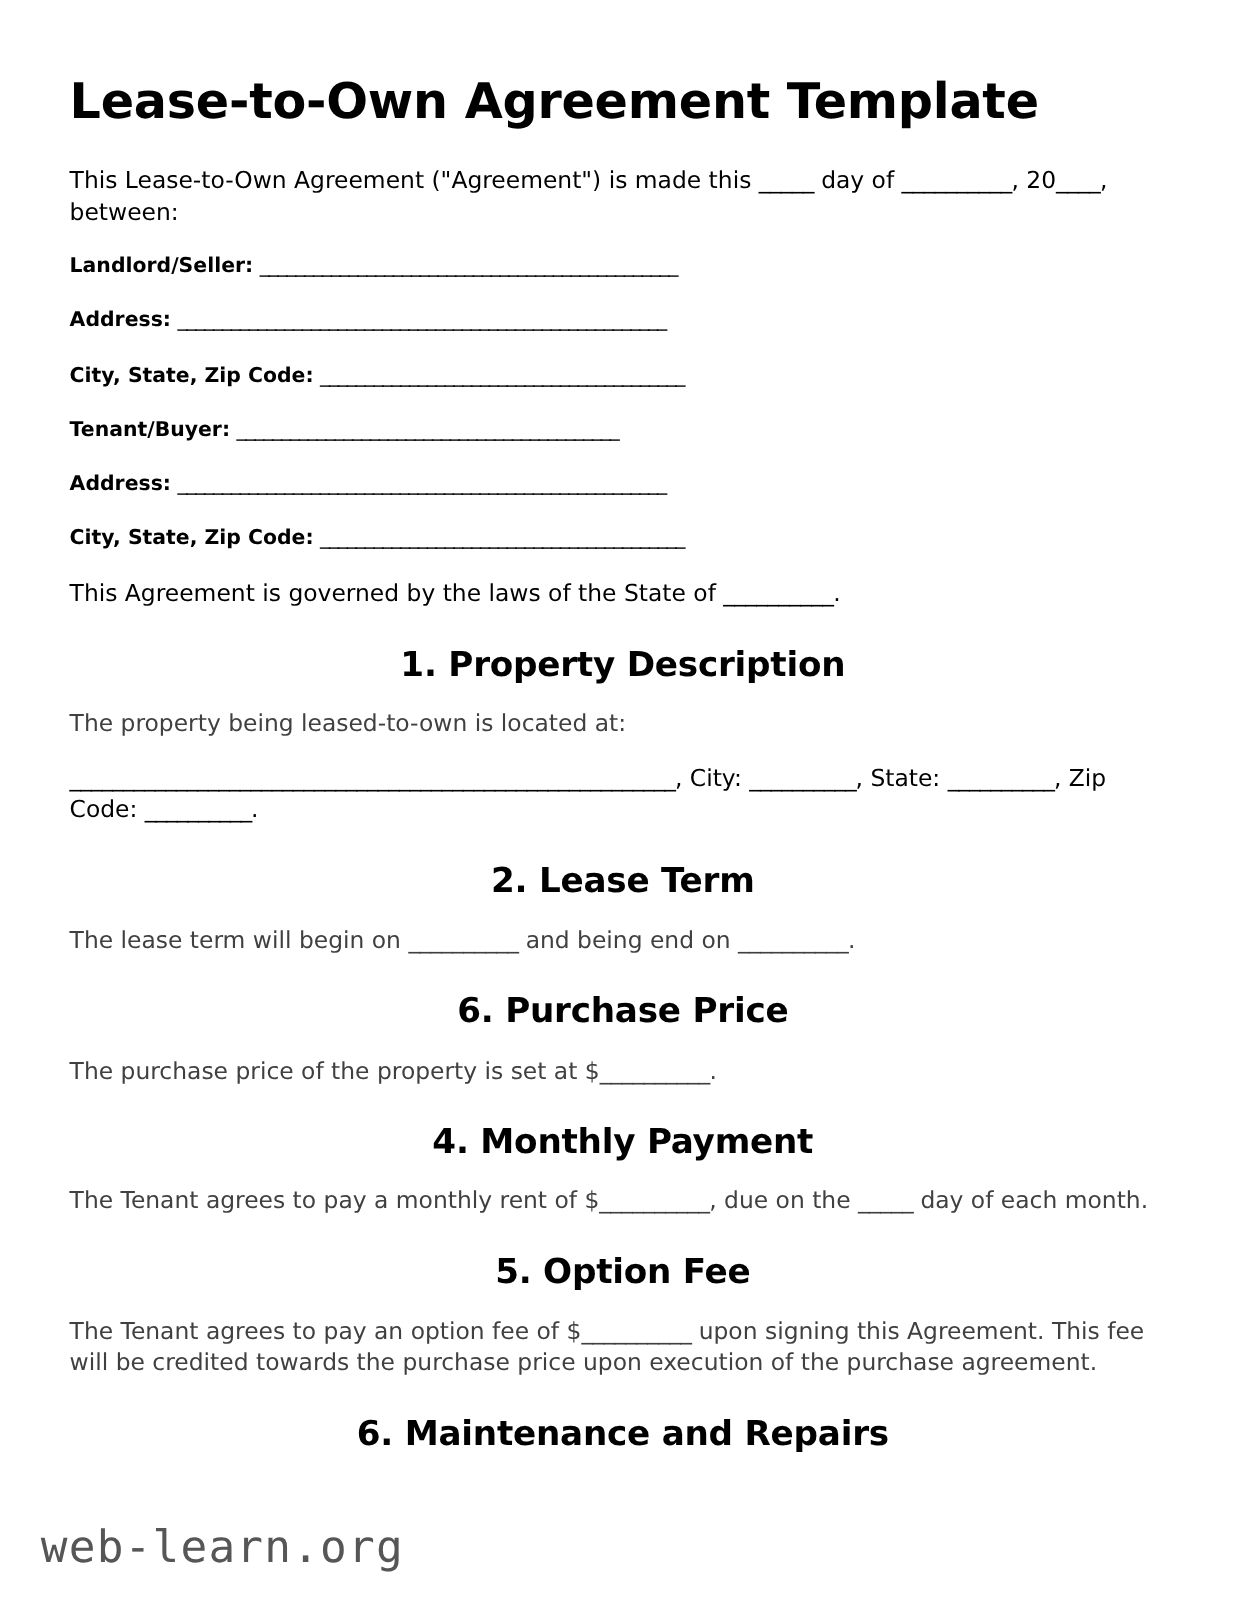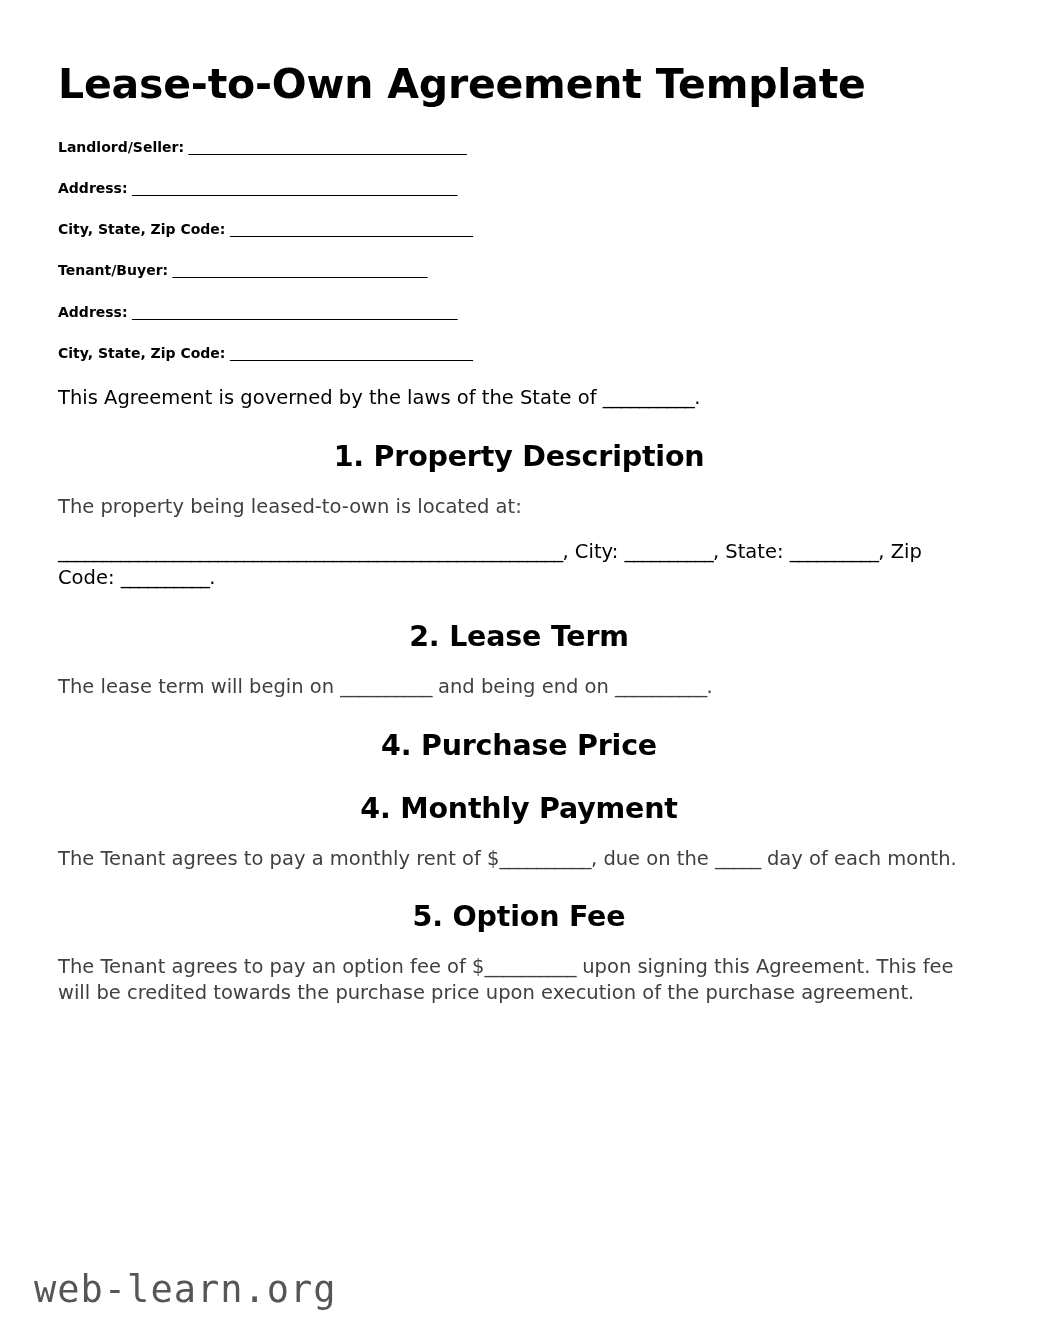--- a/index.html
+++ b/index.html
@@ -49,21 +49,21 @@
     margin: 0 0 22px 0;
     color: #000;
     text-align: left;
   }
 
   .para.tight {
     margin-bottom: 18px;
   }
 
   .field-row {
-    font-size: 14px;
+    font-size: 17px;
     line-height: 1.3;
     margin: 0 0 23px 0;
     white-space: nowrap;
     color: #000;
   }
 
   .field-label {
     font-weight: bold;
   }
 
@@ -117,20 +117,21 @@
 </style>
 </head>
 <body>
 
 <div id="page">
 
   <div id="doc">
 
     <h1 class="doc-title">Lease-to-Own Agreement Template</h1>
 
+    <p class="para"><span>This Lease-to-Own Agreement ("Agreement") is made this </span><span class="blank">_____</span><span> day of </span><span class="blank">__________</span><span>, 20</span><span class="blank">____</span><span>, between:</span></p>
 
     <div class="field-row"><span class="field-label">Landlord/Seller:</span> <span class="blank">_______________________________________________</span></div>
 
     <div class="field-row"><span class="field-label">Address:</span> <span class="blank">_______________________________________________________</span></div>
 
     <div class="field-row"><span class="field-label">City, State, Zip Code:</span> <span class="blank">_________________________________________</span></div>
 
     <div class="field-row"><span class="field-label">Tenant/Buyer:</span> <span class="blank">___________________________________________</span></div>
 
     <div class="field-row"><span class="field-label">Address:</span> <span class="blank">_______________________________________________________</span></div>
@@ -139,26 +140,28 @@
 
     <p class="para tight"><span>This Agreement is governed by the laws of the State of </span><span class="blank">__________</span><span>.</span></p>
 
     <h2 class="section-heading">1. Property Description</h2>
     <p class="section-body">The property being leased-to-own is located at:</p>
     <p class="prop-lines"><span class="blank">_________________________________________________________</span><span>, City: </span><span class="blank">__________</span><span>, State: </span><span class="blank">__________</span><span>, Zip Code: </span><span class="blank">__________</span><span>.</span></p>
 
     <h2 class="section-heading">2. Lease Term</h2>
     <p class="section-body"><span>The lease term will begin on </span><span class="blank">__________</span><span> and being end on </span><span class="blank">__________</span><span>.</span></p>
 
-    <h2 class="section-heading">4. Purchase Price</h2>
+    <h2 class="section-heading">6. Purchase Price</h2>
+    <p class="section-body"><span>The purchase price of the property is set at $</span><span class="blank">__________</span><span>.</span></p>
 
     <h2 class="section-heading">4. Monthly Payment</h2>
     <p class="section-body"><span>The Tenant agrees to pay a monthly rent of $</span><span class="blank">__________</span><span>, due on the </span><span class="blank">_____</span><span> day of each month.</span></p>
 
     <h2 class="section-heading">5. Option Fee</h2>
     <p class="section-body"><span>The Tenant agrees to pay an option fee of $</span><span class="blank">__________</span><span> upon signing this Agreement. This fee will be credited towards the purchase price upon execution of the purchase agreement.</span></p>
 
+    <h2 class="section-heading">6. Maintenance and Repairs</h2>
 
   </div>
 
   <div id="watermark">web-learn.org</div>
 
 </div>
 
 </body></html>

